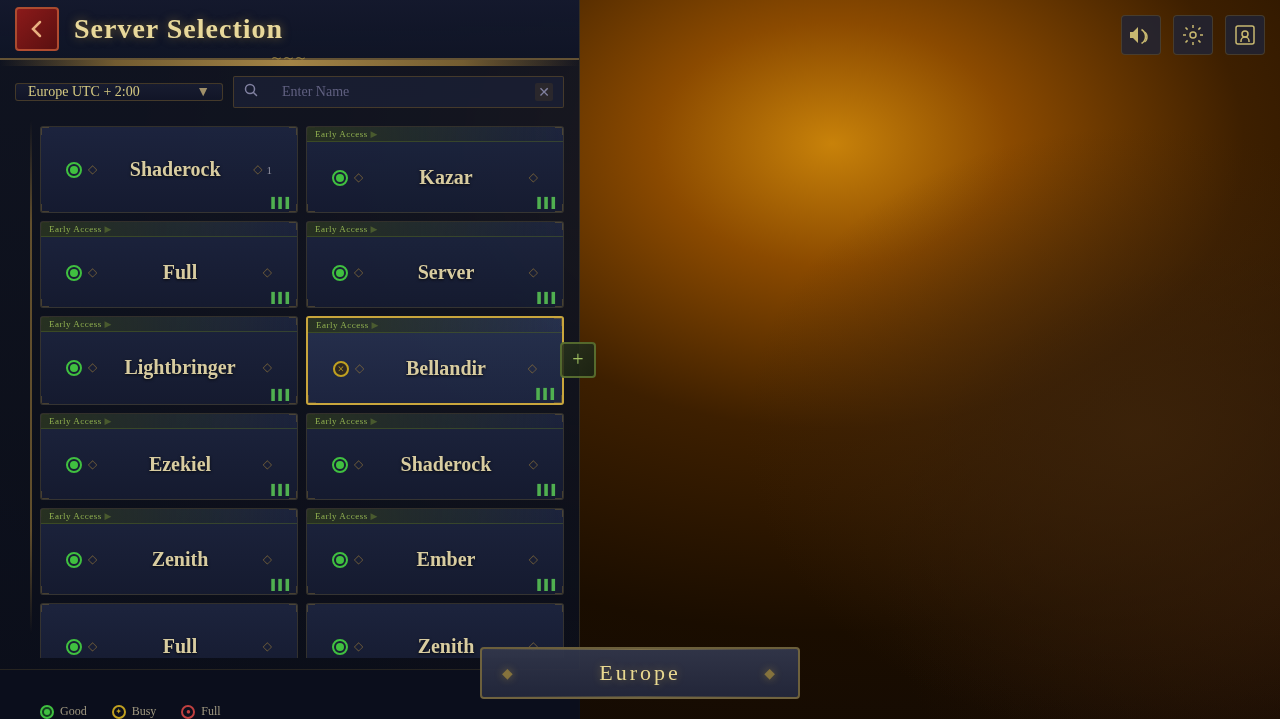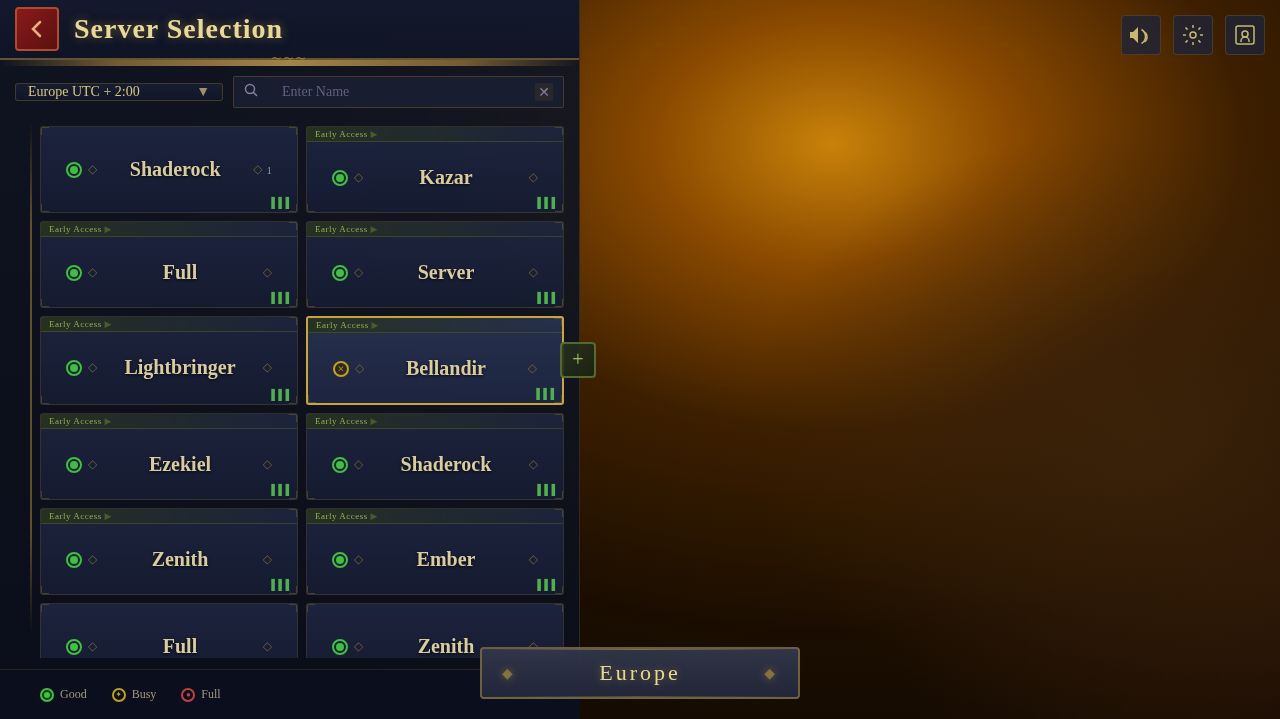--- a/index.html
+++ b/index.html
@@ -343,21 +343,21 @@
 
     
     .status-bar {
       position: absolute;
       bottom: 0; left: 0;
       width: 580px;
       height: 50px;
       background: rgba(12,15,28,0.95);
       border-top: 1px solid rgba(80,70,40,0.4);
       display: flex;
-      align-items: center;
+      align-items: flex-end;
       padding: 0 40px;
       gap: 25px;
       z-index: 15;
     }
 
     .status-item {
       display: flex; align-items: center; gap: 6px;
       font-size: 12px;
     }
 

